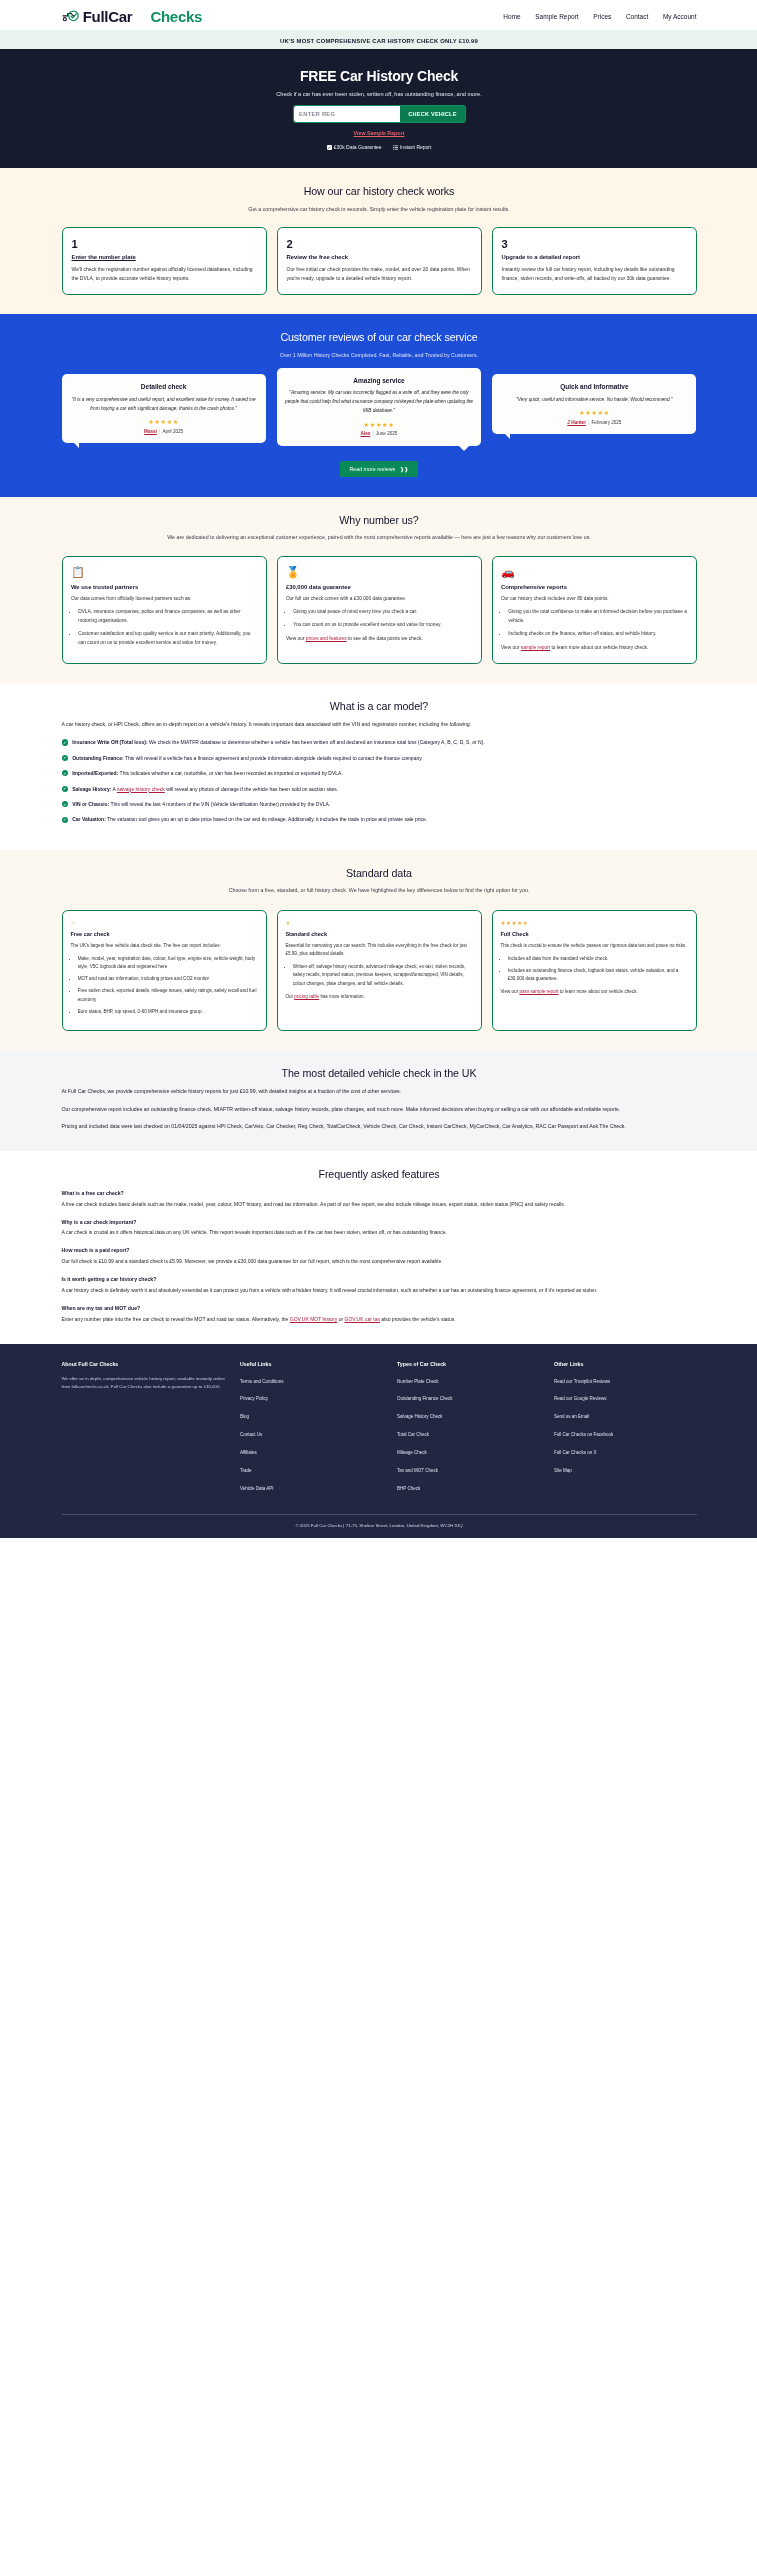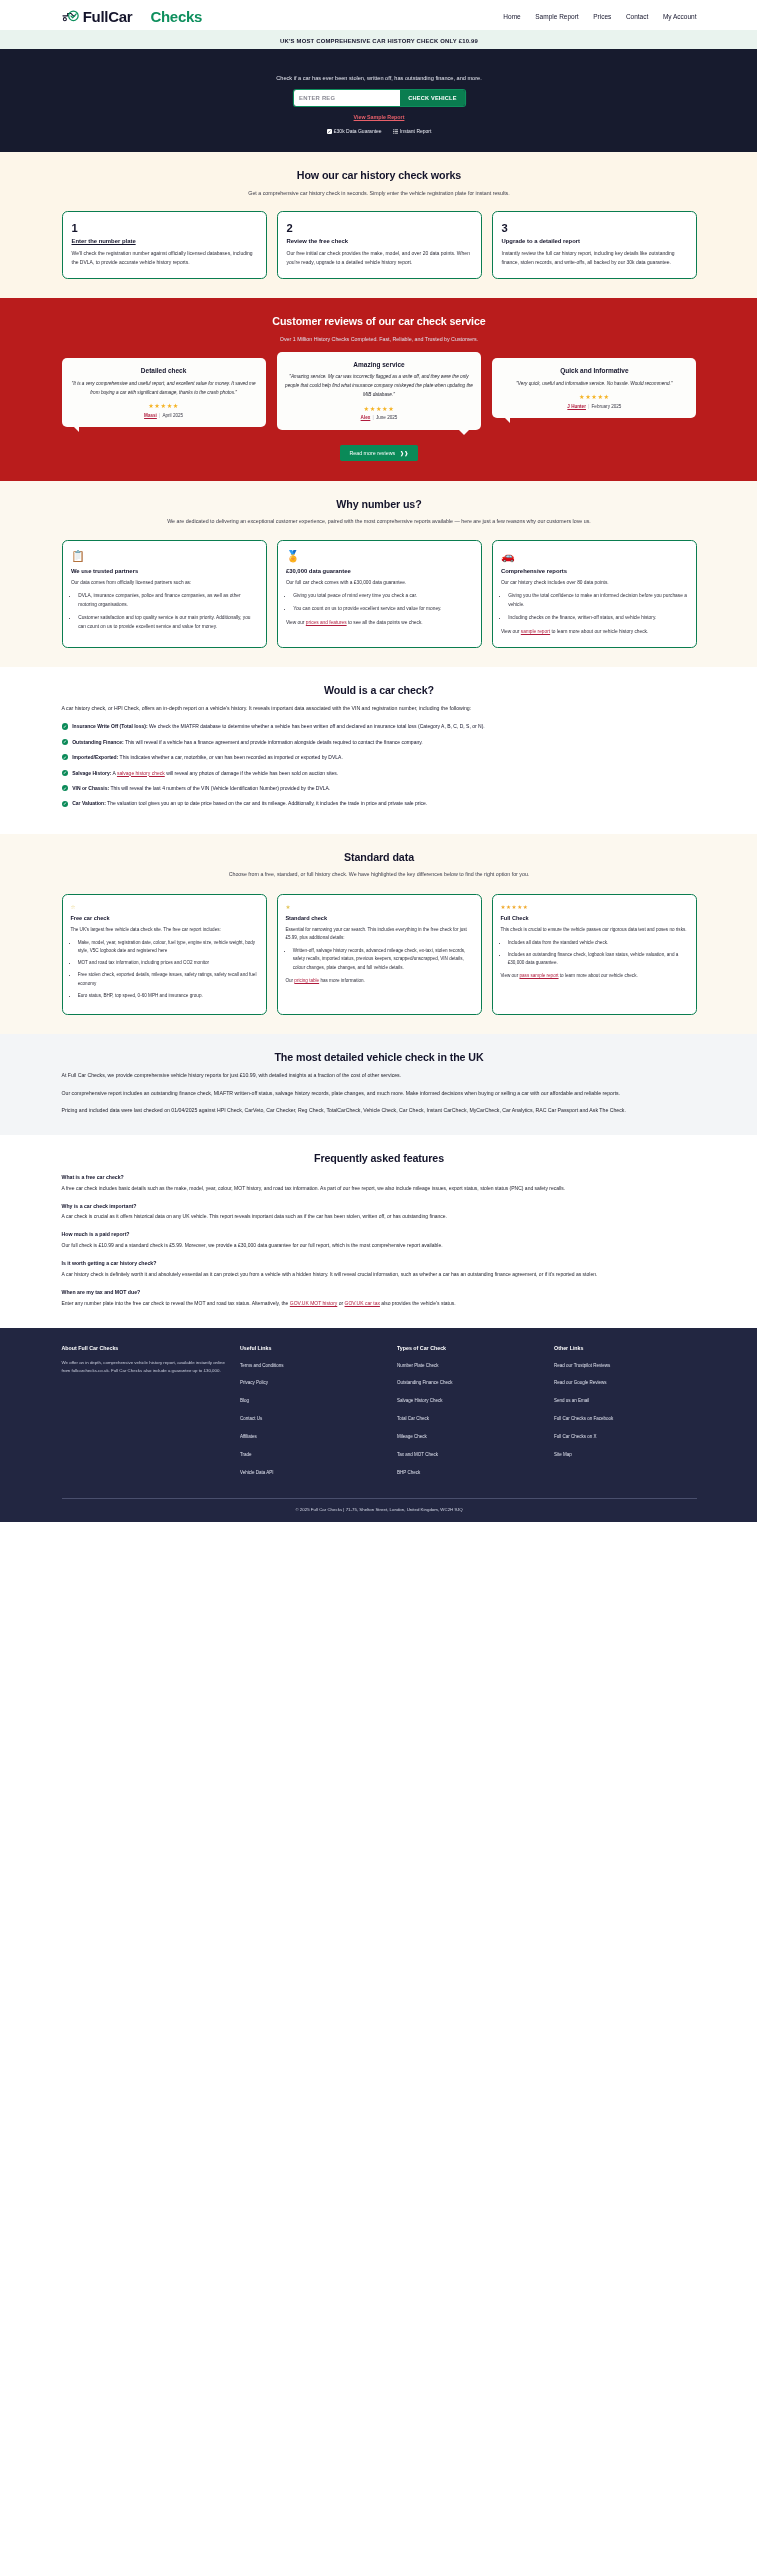--- a/index.html
+++ b/index.html
@@ -33,23 +33,23 @@
   .searchbar input::placeholder { color:#8a8a94; font-weight:600; letter-spacing:0.2px; }
   .searchbar button { background:#0a7d50; color:#fff; border:0; padding:5px 7.9px; font-size:5.6px; font-weight:700; letter-spacing:0.2px; cursor:pointer; font-family:"Liberation Sans",sans-serif; }
   .sample-link { display:inline-block; margin-top:7.9px; font-size:5.3px; color:#e8606a; text-decoration:underline; font-weight:700; }
   .badges { margin-top:7.3px; display:flex; justify-content:center; gap:11.2px; font-size:5px; color:#eceef6; }
   .badges span.b { display:flex; align-items:center; gap:2.2px; }
   .tickbox { width:5px; height:5px; background:#fff; border-radius:1.1px; color:#171b2e; font-size:3.9px; display:inline-flex; align-items:center; justify-content:center; font-weight:900; }
 
   
   .sec-cream { background:#fdf6e9; padding:17px 0 19px; }
   .sec-white { background:#ffffff; padding:17px 0 19px; }
-  .sec-dark { background:#b91c1c; color:#fff; padding:17px 0 20px; }
+  .sec-dark { background:#1d4ed8; color:#fff; padding:17px 0 20px; }
   .sec-pale { background:#fcf8ef; padding:17px 0 19px; }
-  h2.sec-title { text-align:center; font-size:10.7px; font-weight:700; letter-spacing:-0.1px; }
+  h2.sec-title { text-align:center; font-size:10.7px; font-weight:400; letter-spacing:-0.1px; }
   p.sec-sub { text-align:center; font-size:5.3px; margin-top:7.3px; color:#3a3a47; line-height:1.7; max-width:494px; margin-left:auto; margin-right:auto; }
   .sec-dark p.sec-sub { color:#dfe2ee; }
 
   
   .steps { display:flex; gap:10px; margin-top:13.5px; }
   .step { flex:1; border:0.8px solid #0a7d50; border-radius:5.6px; background:#fff; padding:9.5px 9px 10.7px; }
   .step .num { font-size:11.2px; font-weight:800; }
   .step h3 { font-size:5.9px; font-weight:700; margin-top:4.5px; }
   .step.first h3 { text-decoration:underline; }
   .step p { font-size:5px; line-height:1.85; margin-top:5px; color:#2e2e3a; }
@@ -146,20 +146,21 @@
       <a href="#">My Account</a>
     </nav>
   </div>
 </div>
 <div class="promo">
   <span>UK'S MOST COMPREHENSIVE CAR HISTORY CHECK ONLY £10.99</span>
 </div>
 
 <section class="hero">
   <div class="wrap">
+    <h1>FREE Car History Check</h1>
     <div class="sub">Check if a car has ever been stolen, written off, has outstanding finance, and more.</div>
     <div class="searchbar">
       <input type="text" placeholder="ENTER REG" style="">
       <button>CHECK VEHICLE</button>
     </div>
     <a class="sample-link" href="#">View Sample Report</a>
     <div class="badges">
       <span class="b">
         <i class="tickbox">✓</i>
         <em style="font-style:normal">£30k Data Guarantee</em>
@@ -275,21 +276,21 @@
           <li>Including checks on the finance, written-off status, and vehicle history.</li>
         </ul>
         <p>View our <a href="#">sample report</a> to learn more about our vehicle history check.</p>
       </div>
     </div>
   </div>
 </section>
 
 <section class="sec-white">
   <div class="wrap">
-    <h2 class="sec-title">Would is a car check?</h2>
+    <h2 class="sec-title">What is a car model?</h2>
     <p class="para">A car history check, or HPI Check, offers an in-depth report on a vehicle's history. It reveals important data associated with the VIN and registration number, including the following:</p>
     <ul class="checklist">
       <li>
           <i class="ck">✓</i>
           <span><b>Insurance Write Off (Total loss):</b><span> We check the MIATFR database to determine whether a vehicle has been written off and declared an insurance total loss (Category A, B, C, D, S, or N).</span></span>
         </li>
       <li>
           <i class="ck">✓</i>
           <span><b>Outstanding Finance:</b><span> This will reveal if a vehicle has a finance agreement and provide information alongside details required to contact the finance company.</span></span>
         </li>

